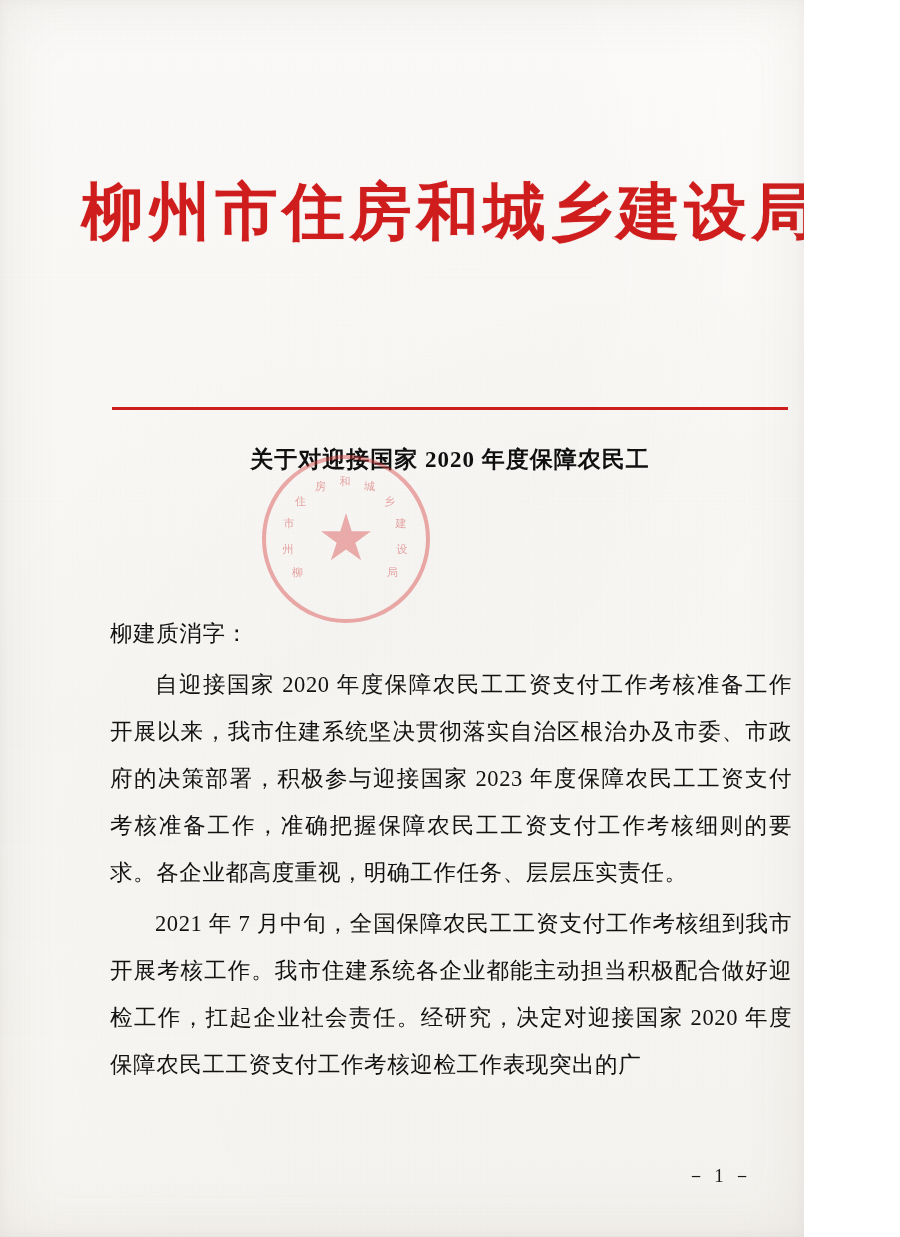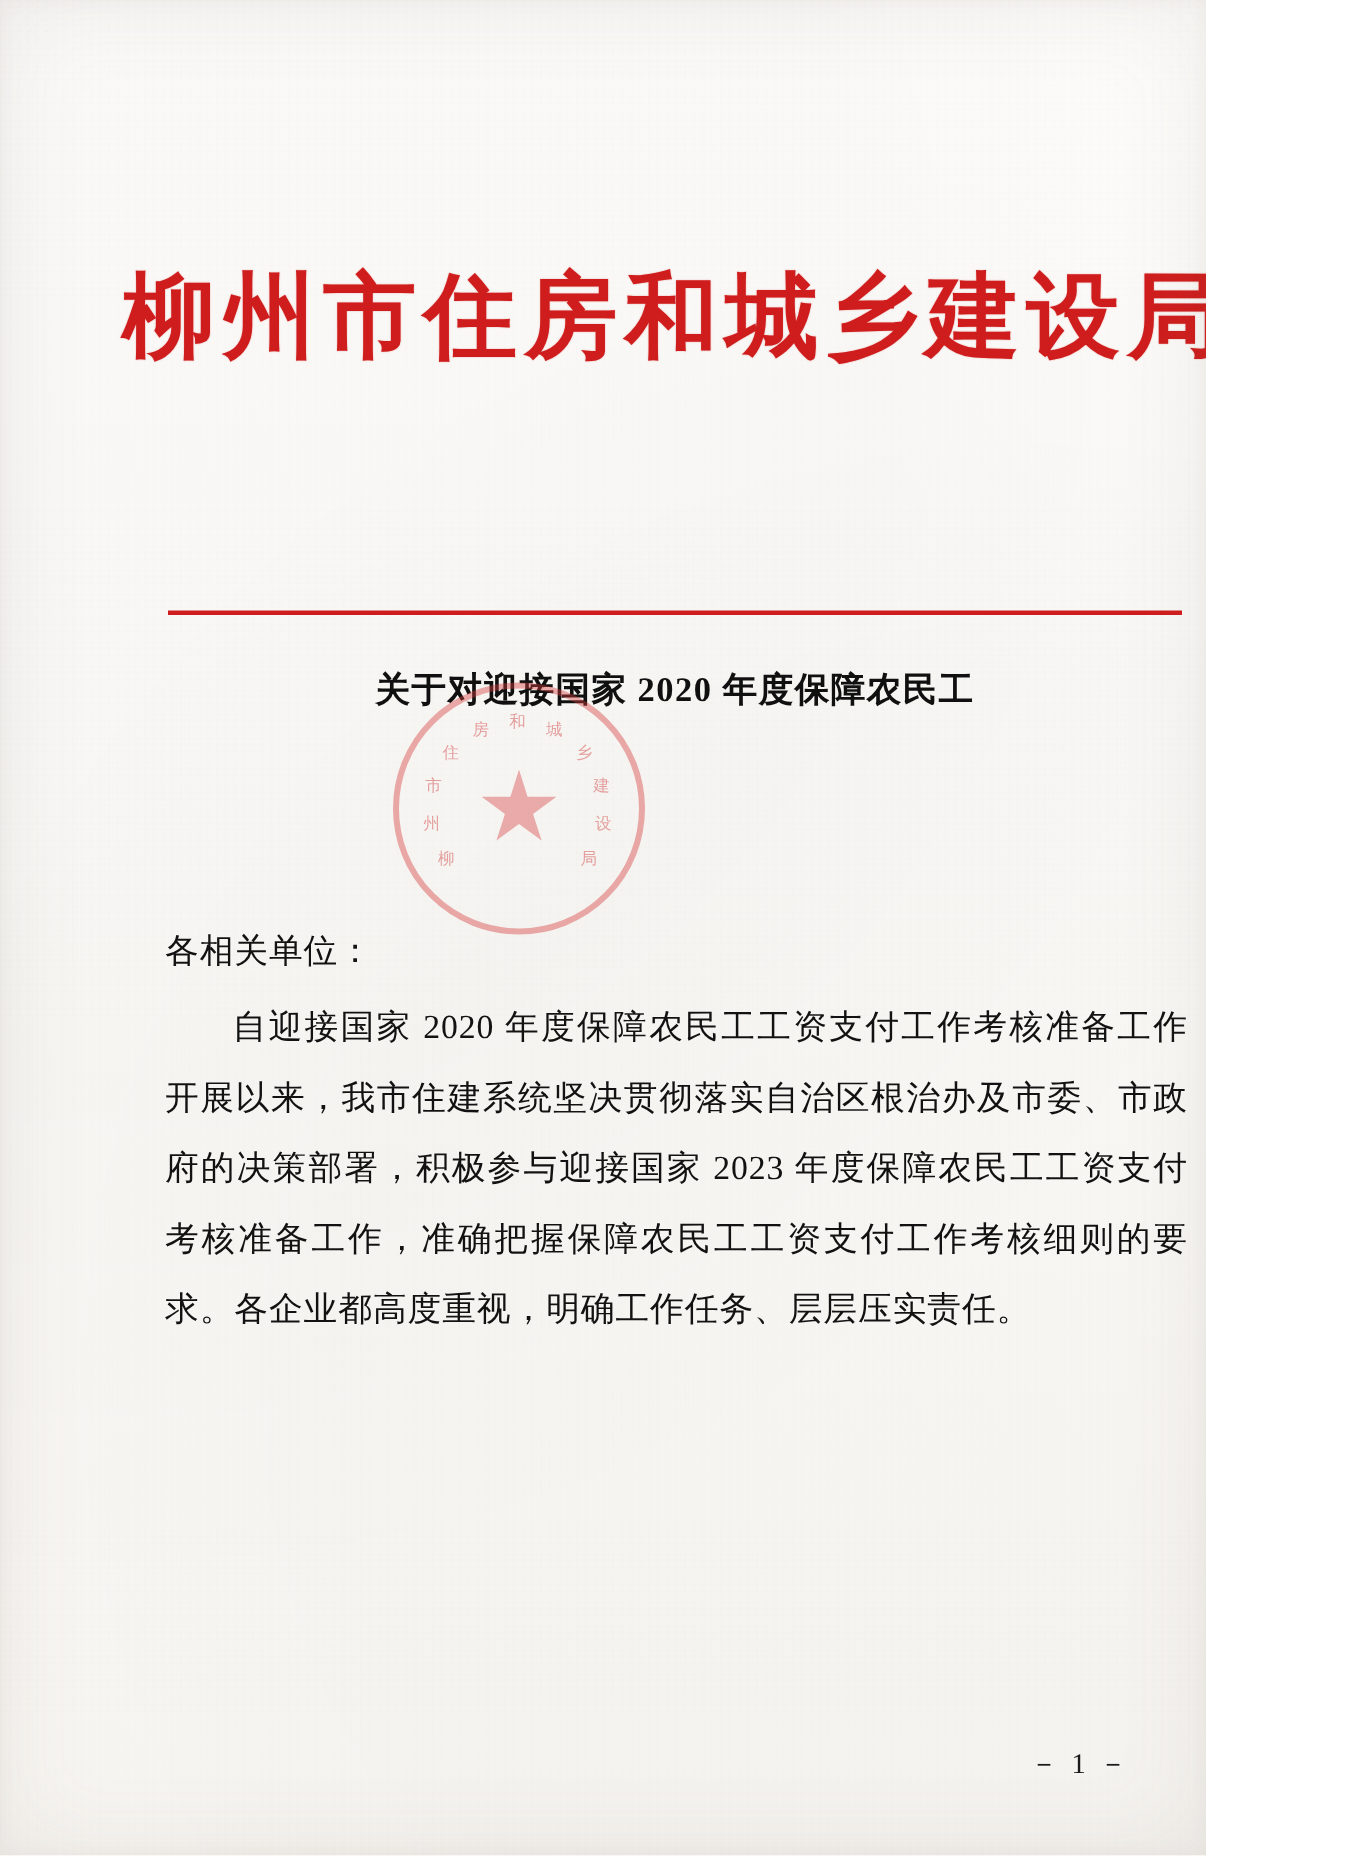--- a/index.html
+++ b/index.html
@@ -185,20 +185,21 @@
         <span style="transform: rotate(0deg) translate(0px, -58px) rotate(0deg) translate(-50%, -50%);">和</span>
         <span style="transform: rotate(25deg) translate(0px, -58px) rotate(-25deg) translate(-50%, -50%);">城</span>
         <span style="transform: rotate(50deg) translate(0px, -58px) rotate(-50deg) translate(-50%, -50%);">乡</span>
         <span style="transform: rotate(75deg) translate(0px, -58px) rotate(-75deg) translate(-50%, -50%);">建</span>
         <span style="transform: rotate(100deg) translate(0px, -58px) rotate(-100deg) translate(-50%, -50%);">设</span>
         <span style="transform: rotate(125deg) translate(0px, -58px) rotate(-125deg) translate(-50%, -50%);">局</span>
       </div>
   </div>
 
   <div class="body-text">
-    <p>各相关单位：</p>
+    <p>柳建质消字：</p>
     <p class="indent">自迎接国家 2020 年度保障农民工工资支付工作考核准备工作开展以来，我市住建系统坚决贯彻落实自治区根治办及市委、市政府的决策部署，积极参与迎接国家 2023 年度保障农民工工资支付考核准备工作，准确把握保障农民工工资支付工作考核细则的要求。各企业都高度重视，明确工作任务、层层压实责任。</p>
+    <p class="indent">2021 年 7 月中旬，全国保障农民工工资支付工作考核组到我市开展考核工作。我市住建系统各企业都能主动担当积极配合做好迎检工作，扛起企业社会责任。经研究，决定对迎接国家 2020 年度保障农民工工资支付工作考核迎检工作表现突出的广</p>
   </div>
 
   <div class="page-number">－ 1 －</div>
 
   <div class="edge-shadow"></div>
 </div>
 
 </body></html>

